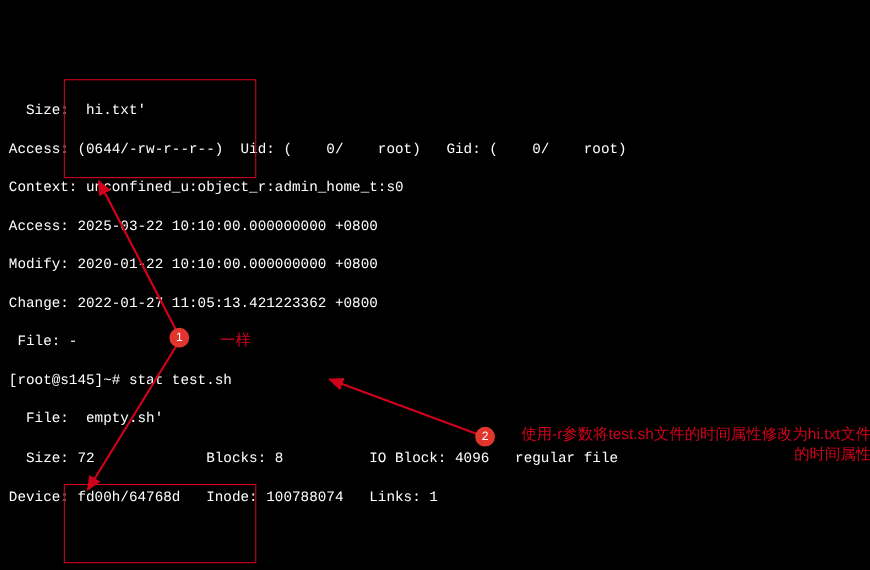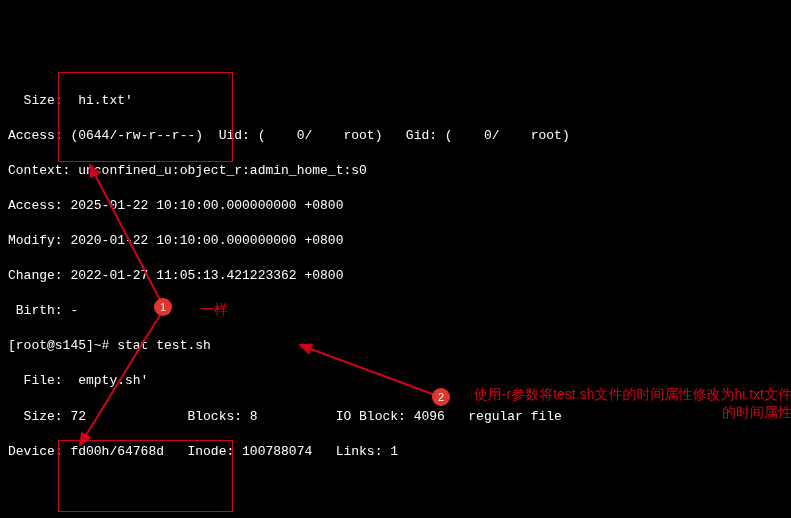--- a/index.html
+++ b/index.html
@@ -56,24 +56,24 @@
 </style>
 </head>
 <body>
 
 
 
 <div class="term">
 <div class="line">  Size:  hi.txt'</div>
 <div class="line">Access: (0644/-rw-r--r--)  Uid: (    0/    root)   Gid: (    0/    root)</div>
 <div class="line">Context: unconfined_u:object_r:admin_home_t:s0</div>
-<div class="line">Access: 2025-01-22 10:10:00.000000000 +0800</div>
+<div class="line">Access: 2025-03-22 10:10:00.000000000 +0800</div>
 <div class="line">Modify: 2020-01-22 10:10:00.000000000 +0800</div>
 <div class="line">Change: 2022-01-27 11:05:13.421223362 +0800</div>
-<div class="line"> Birth: -</div>
+<div class="line"> File: -</div>
 <div class="line">[root@s145]~# stat test.sh</div>
 <div class="line">  File:  empty.sh'</div>
 <div class="line">  Size: 72             Blocks: 8          IO Block: 4096   regular file</div>
 <div class="line">Device: fd00h/64768d   Inode: 100788074   Links: 1</div>
 
 
 
 
 
 

